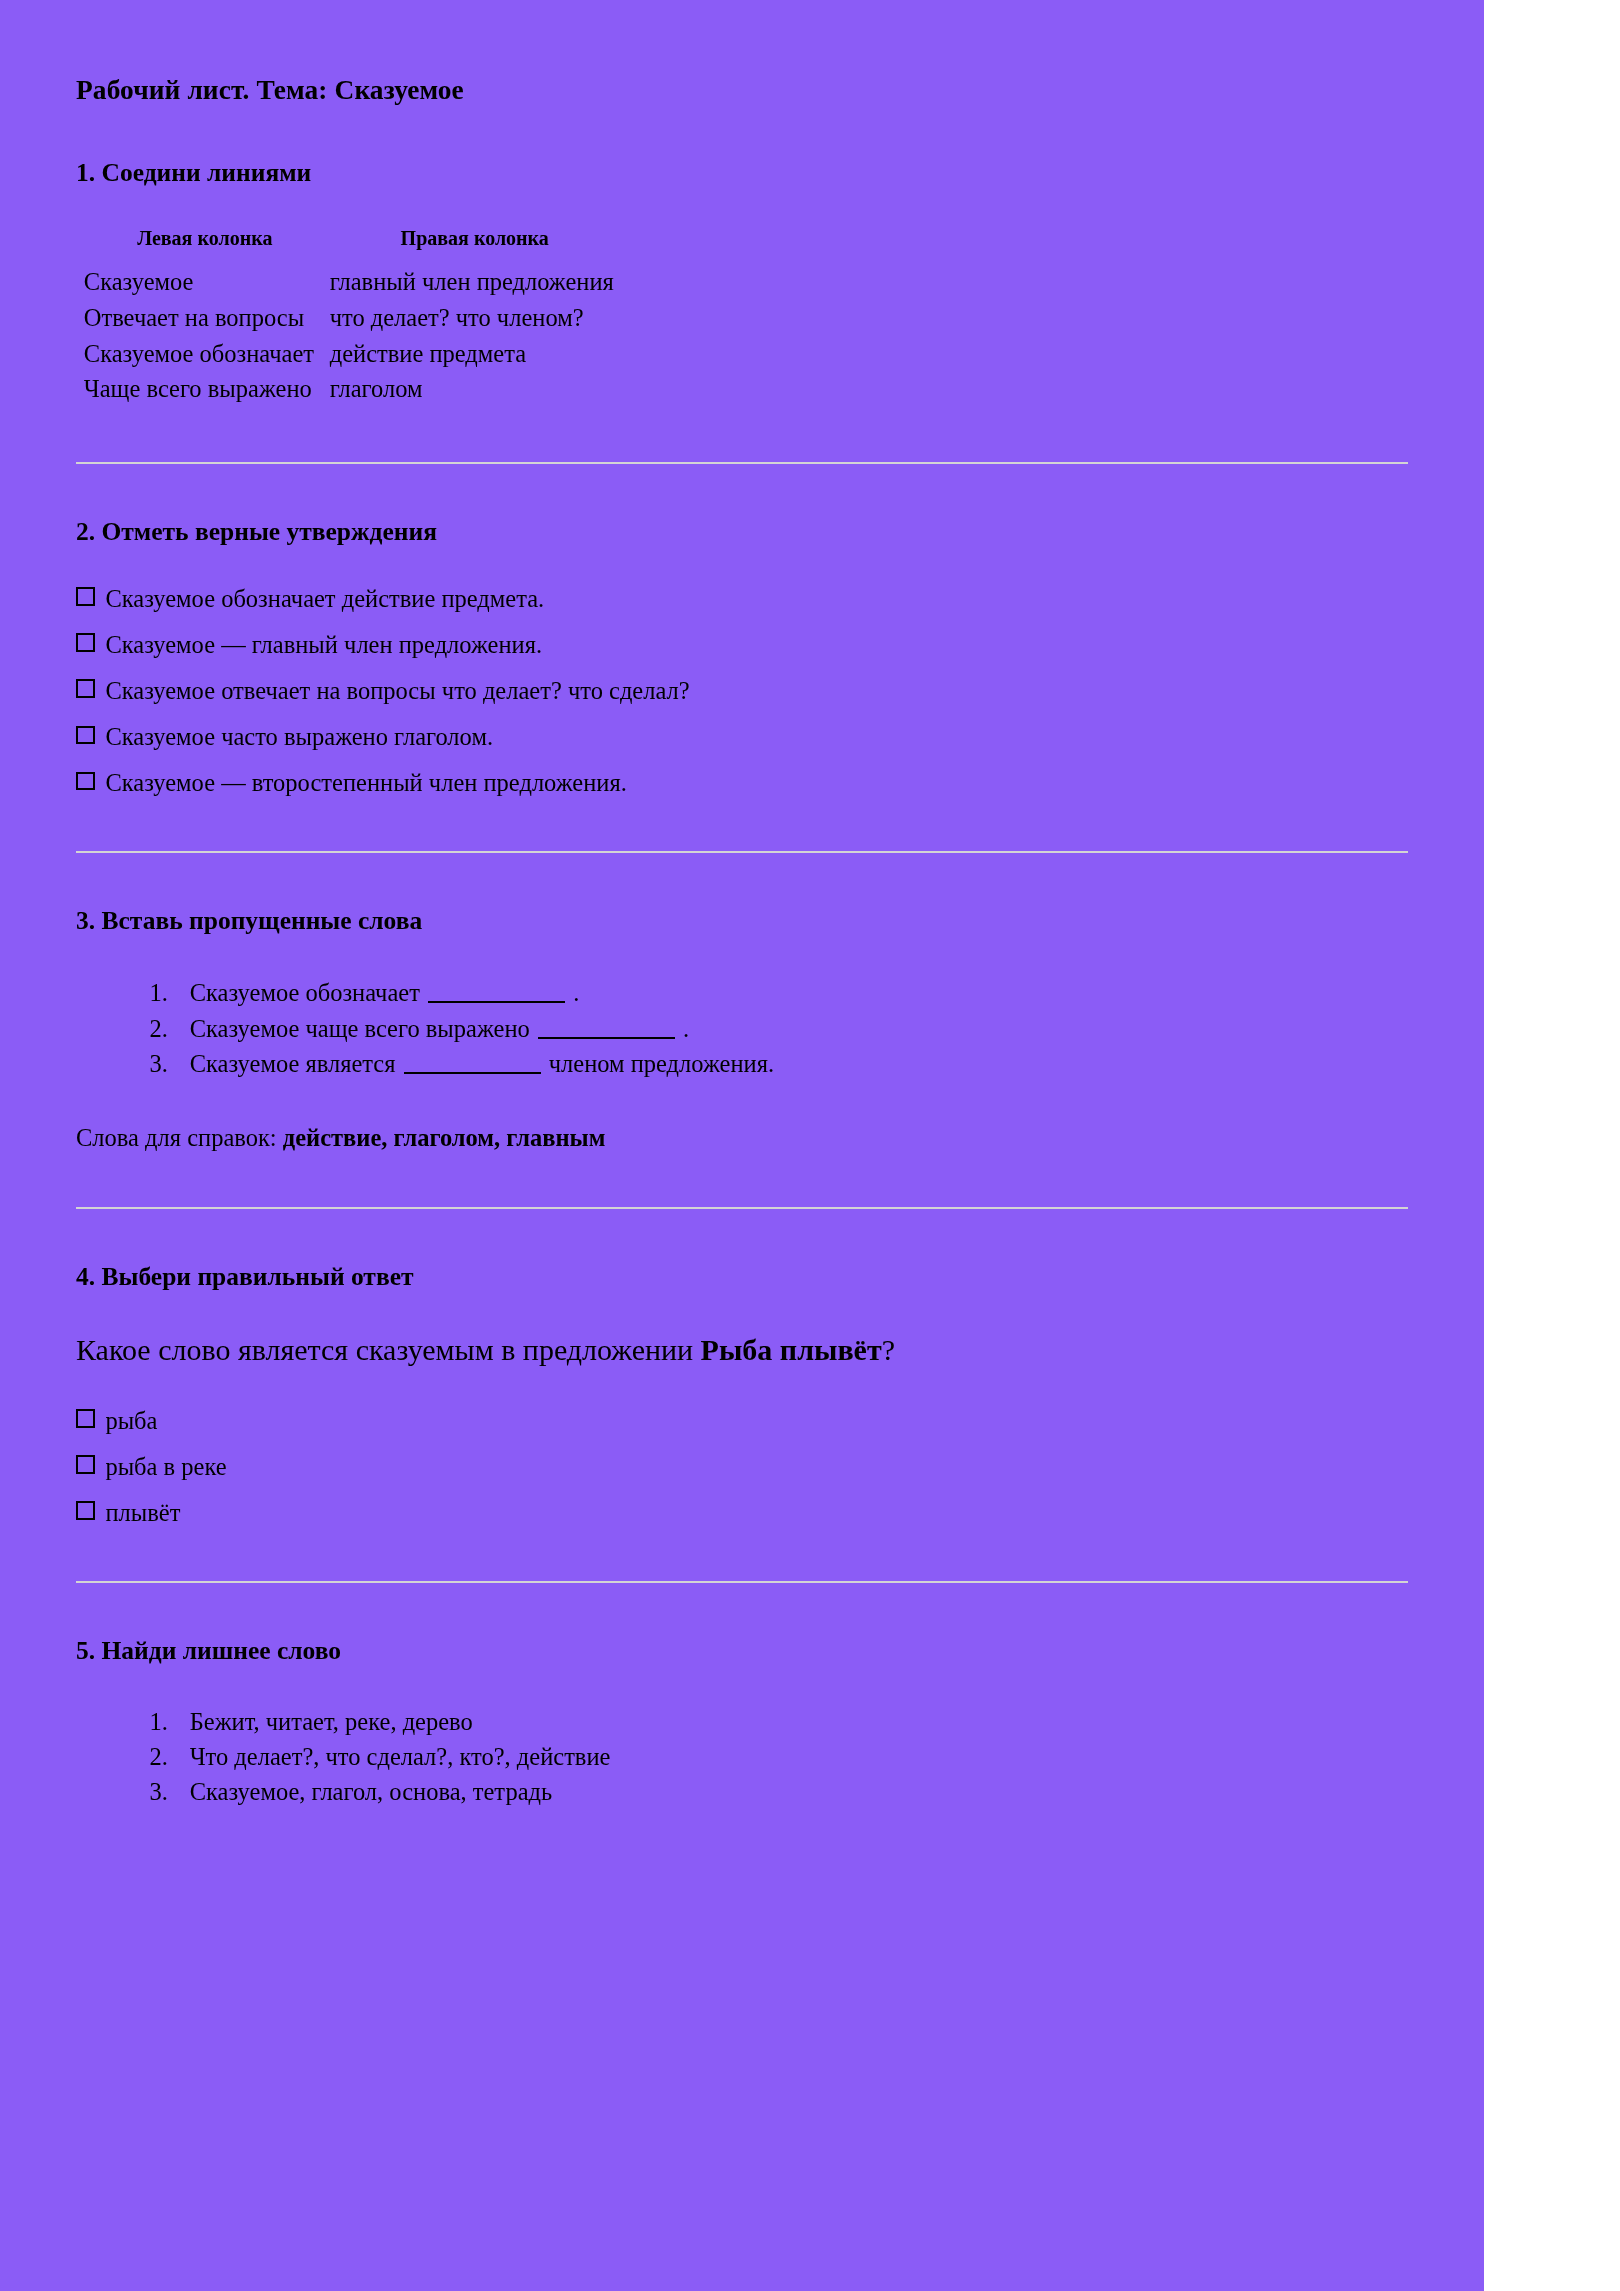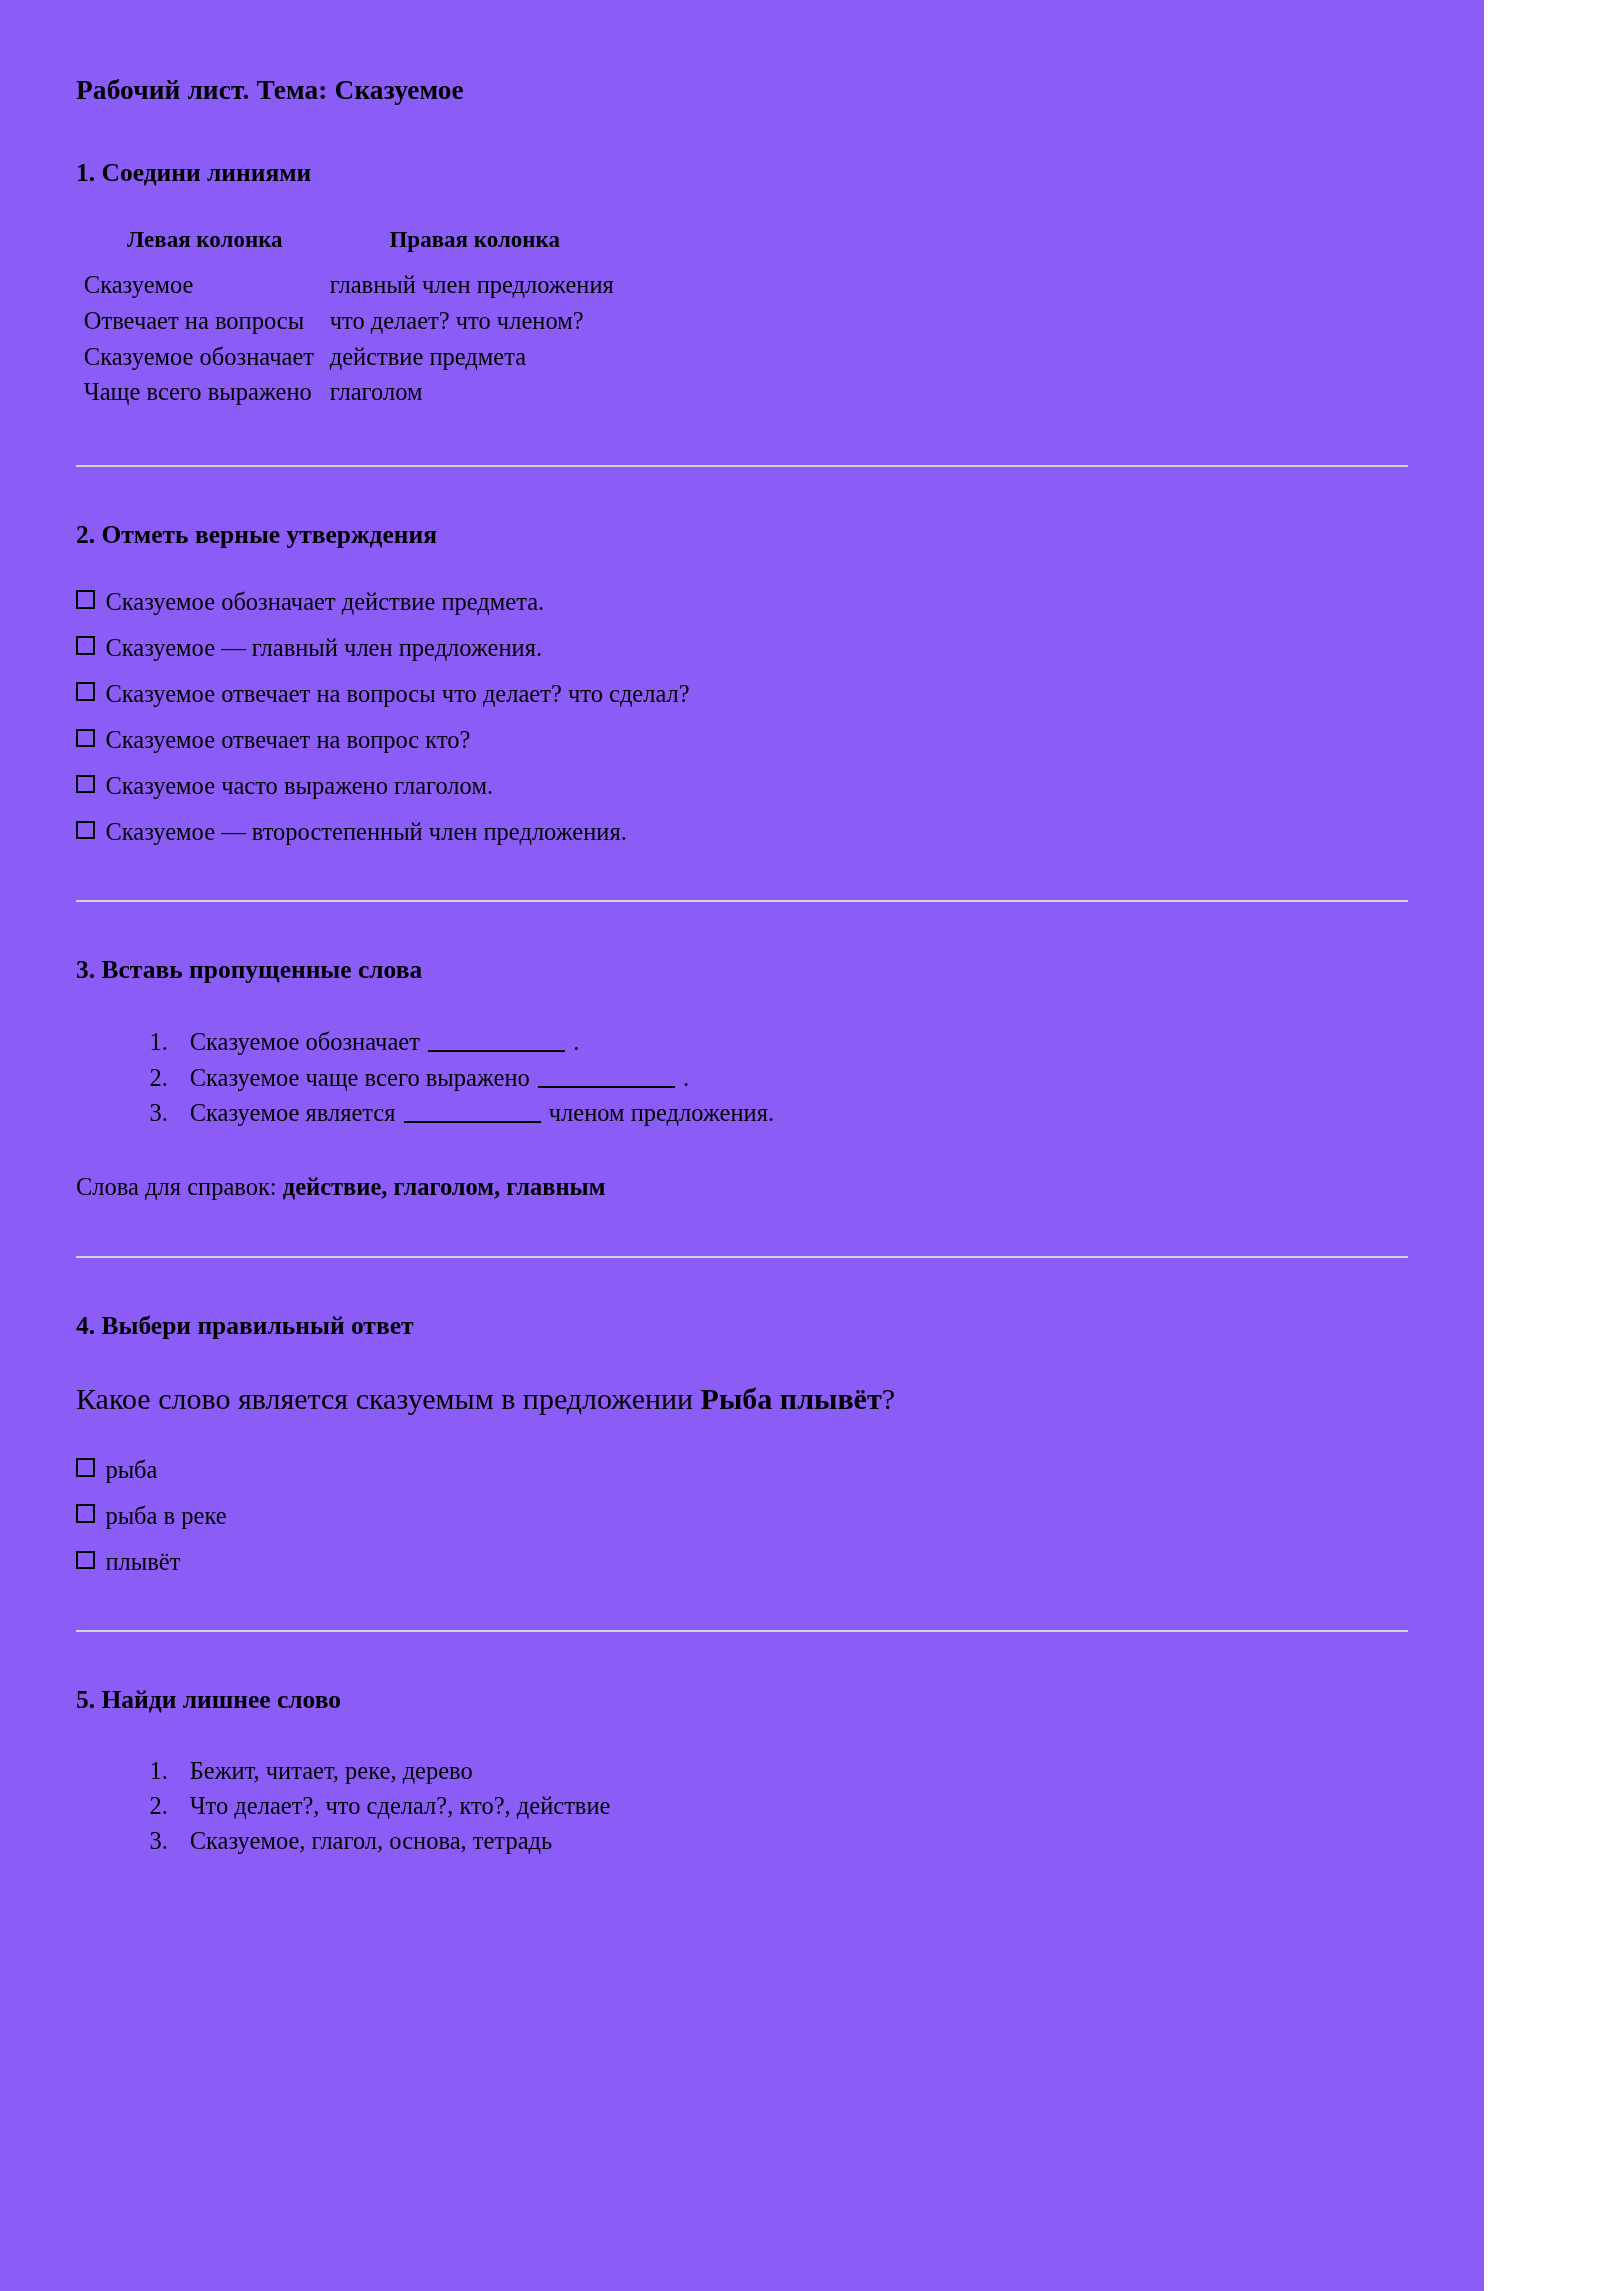--- a/index.html
+++ b/index.html
@@ -45,21 +45,21 @@
     margin: 55px 0 53px 0;
     width: 100%;
   }
 
   
   .match-table {
     border-collapse: collapse;
     margin: 0 0 0 7.8px;
   }
   .match-table th {
-    font-size: 23px;
+    font-size: 20px;
     font-weight: bold;
     text-align: center;
     padding: 0 33px 13.7px 33px;
     white-space: nowrap;
     margin-top: 30px;
   }
   .match-table td {
     font-size: 24.5px;
     font-weight: normal;
     padding: 3.9px 9.8px 3.9px 0;
@@ -181,24 +181,20 @@
       <li class="check-item">
         <span class="checkbox-glyph"></span>
         <span>Сказуемое — главный член предложения.</span>
       </li>
       <li class="check-item">
         <span class="checkbox-glyph"></span>
         <span>Сказуемое отвечает на вопросы что делает? что сделал?</span>
       </li>
       <li class="check-item">
         <span class="checkbox-glyph"></span>
-        <span>Сказуемое отвечает на вопрос кто?</span>
-      </li>
-      <li class="check-item">
-        <span class="checkbox-glyph"></span>
         <span>Сказуемое часто выражено глаголом.</span>
       </li>
       <li class="check-item">
         <span class="checkbox-glyph"></span>
         <span>Сказуемое — второстепенный член предложения.</span>
       </li>
     </ul>
   </div>
 
   <hr class="divider">

